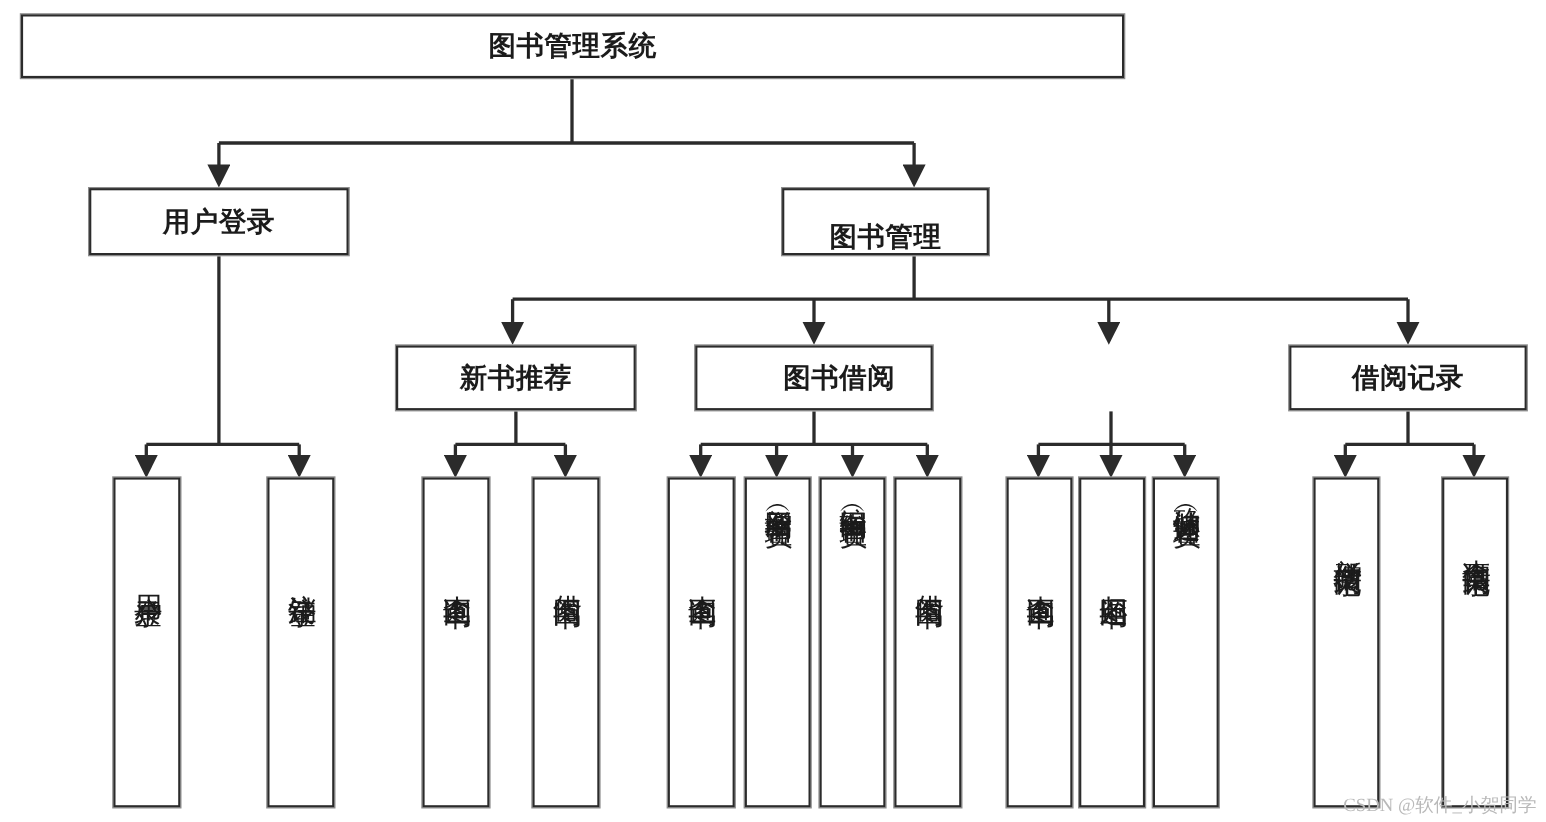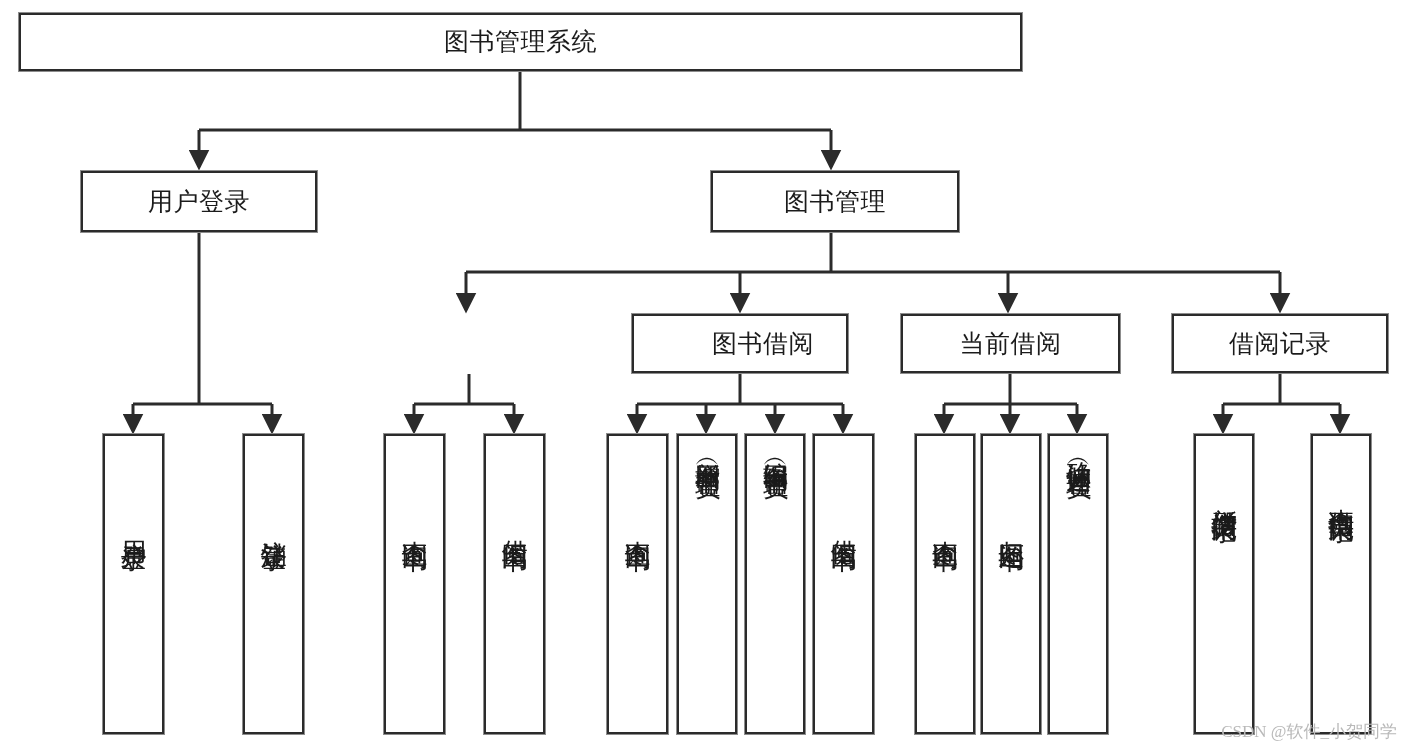--- a/index.html
+++ b/index.html
@@ -24,21 +24,21 @@
     justify-content:center;
     color:#1b1b1b;
   }
   .node .lbl{
     display:block;
     line-height:1.18;
     letter-spacing:0.5px;
     white-space:nowrap;
   }
   
-  .h-node .lbl{font-size:25px;}
+  .h-node .lbl{font-size:25px;font-weight:bold;}
   .root .lbl{font-size:25px;}
   
   .v-node{align-items:flex-start;padding-top:6px;}
   .v-node .lbl{
     writing-mode:vertical-rl;
     text-orientation:upright;
     font-size:26px;
     line-height:1.06;
     letter-spacing:2px;
     white-space:nowrap;
@@ -114,29 +114,29 @@
     </g>
   </svg>
 
   <div class="node root h-node" style="left:19px;top:13px;width:1003px;height:58px;">
     <span class="lbl">图书管理系统</span>
   </div>
 
   <div class="node h-node" style="left:81px;top:171px;width:236px;height:61px;">
     <span class="lbl">用户登录</span>
   </div>
-  <div class="node h-node" style="left:711px;top:171px;width:248px;height:61px;">
+  <div class="node h-node" style="left:711px;top:171px;width:188px;height:61px;align-items:flex-end;">
     <span class="lbl">图书管理</span>
   </div>
 
+  <div class="node h-node" style="left:360px;top:314px;width:218px;height:59px;">
+    <span class="lbl">新书推荐</span>
+  </div>
   <div class="node h-node" style="left:632px;top:314px;width:216px;height:59px;padding-left:46px;">
     <span class="lbl">图书借阅</span>
-  </div>
-  <div class="node h-node" style="left:901px;top:314px;width:219px;height:59px;">
-    <span class="lbl">当前借阅</span>
   </div>
   <div class="node h-node" style="left:1172px;top:314px;width:216px;height:59px;">
     <span class="lbl">借阅记录</span>
   </div>
 
   <div class="node v-node mid2" style="left:103px;top:434px;width:61px;height:300px;">
     <span class="lbl">用户登录</span>
   </div>
   <div class="node v-node mid2" style="left:243px;top:434px;width:61px;height:300px;">
     <span class="lbl">注销登录</span>

